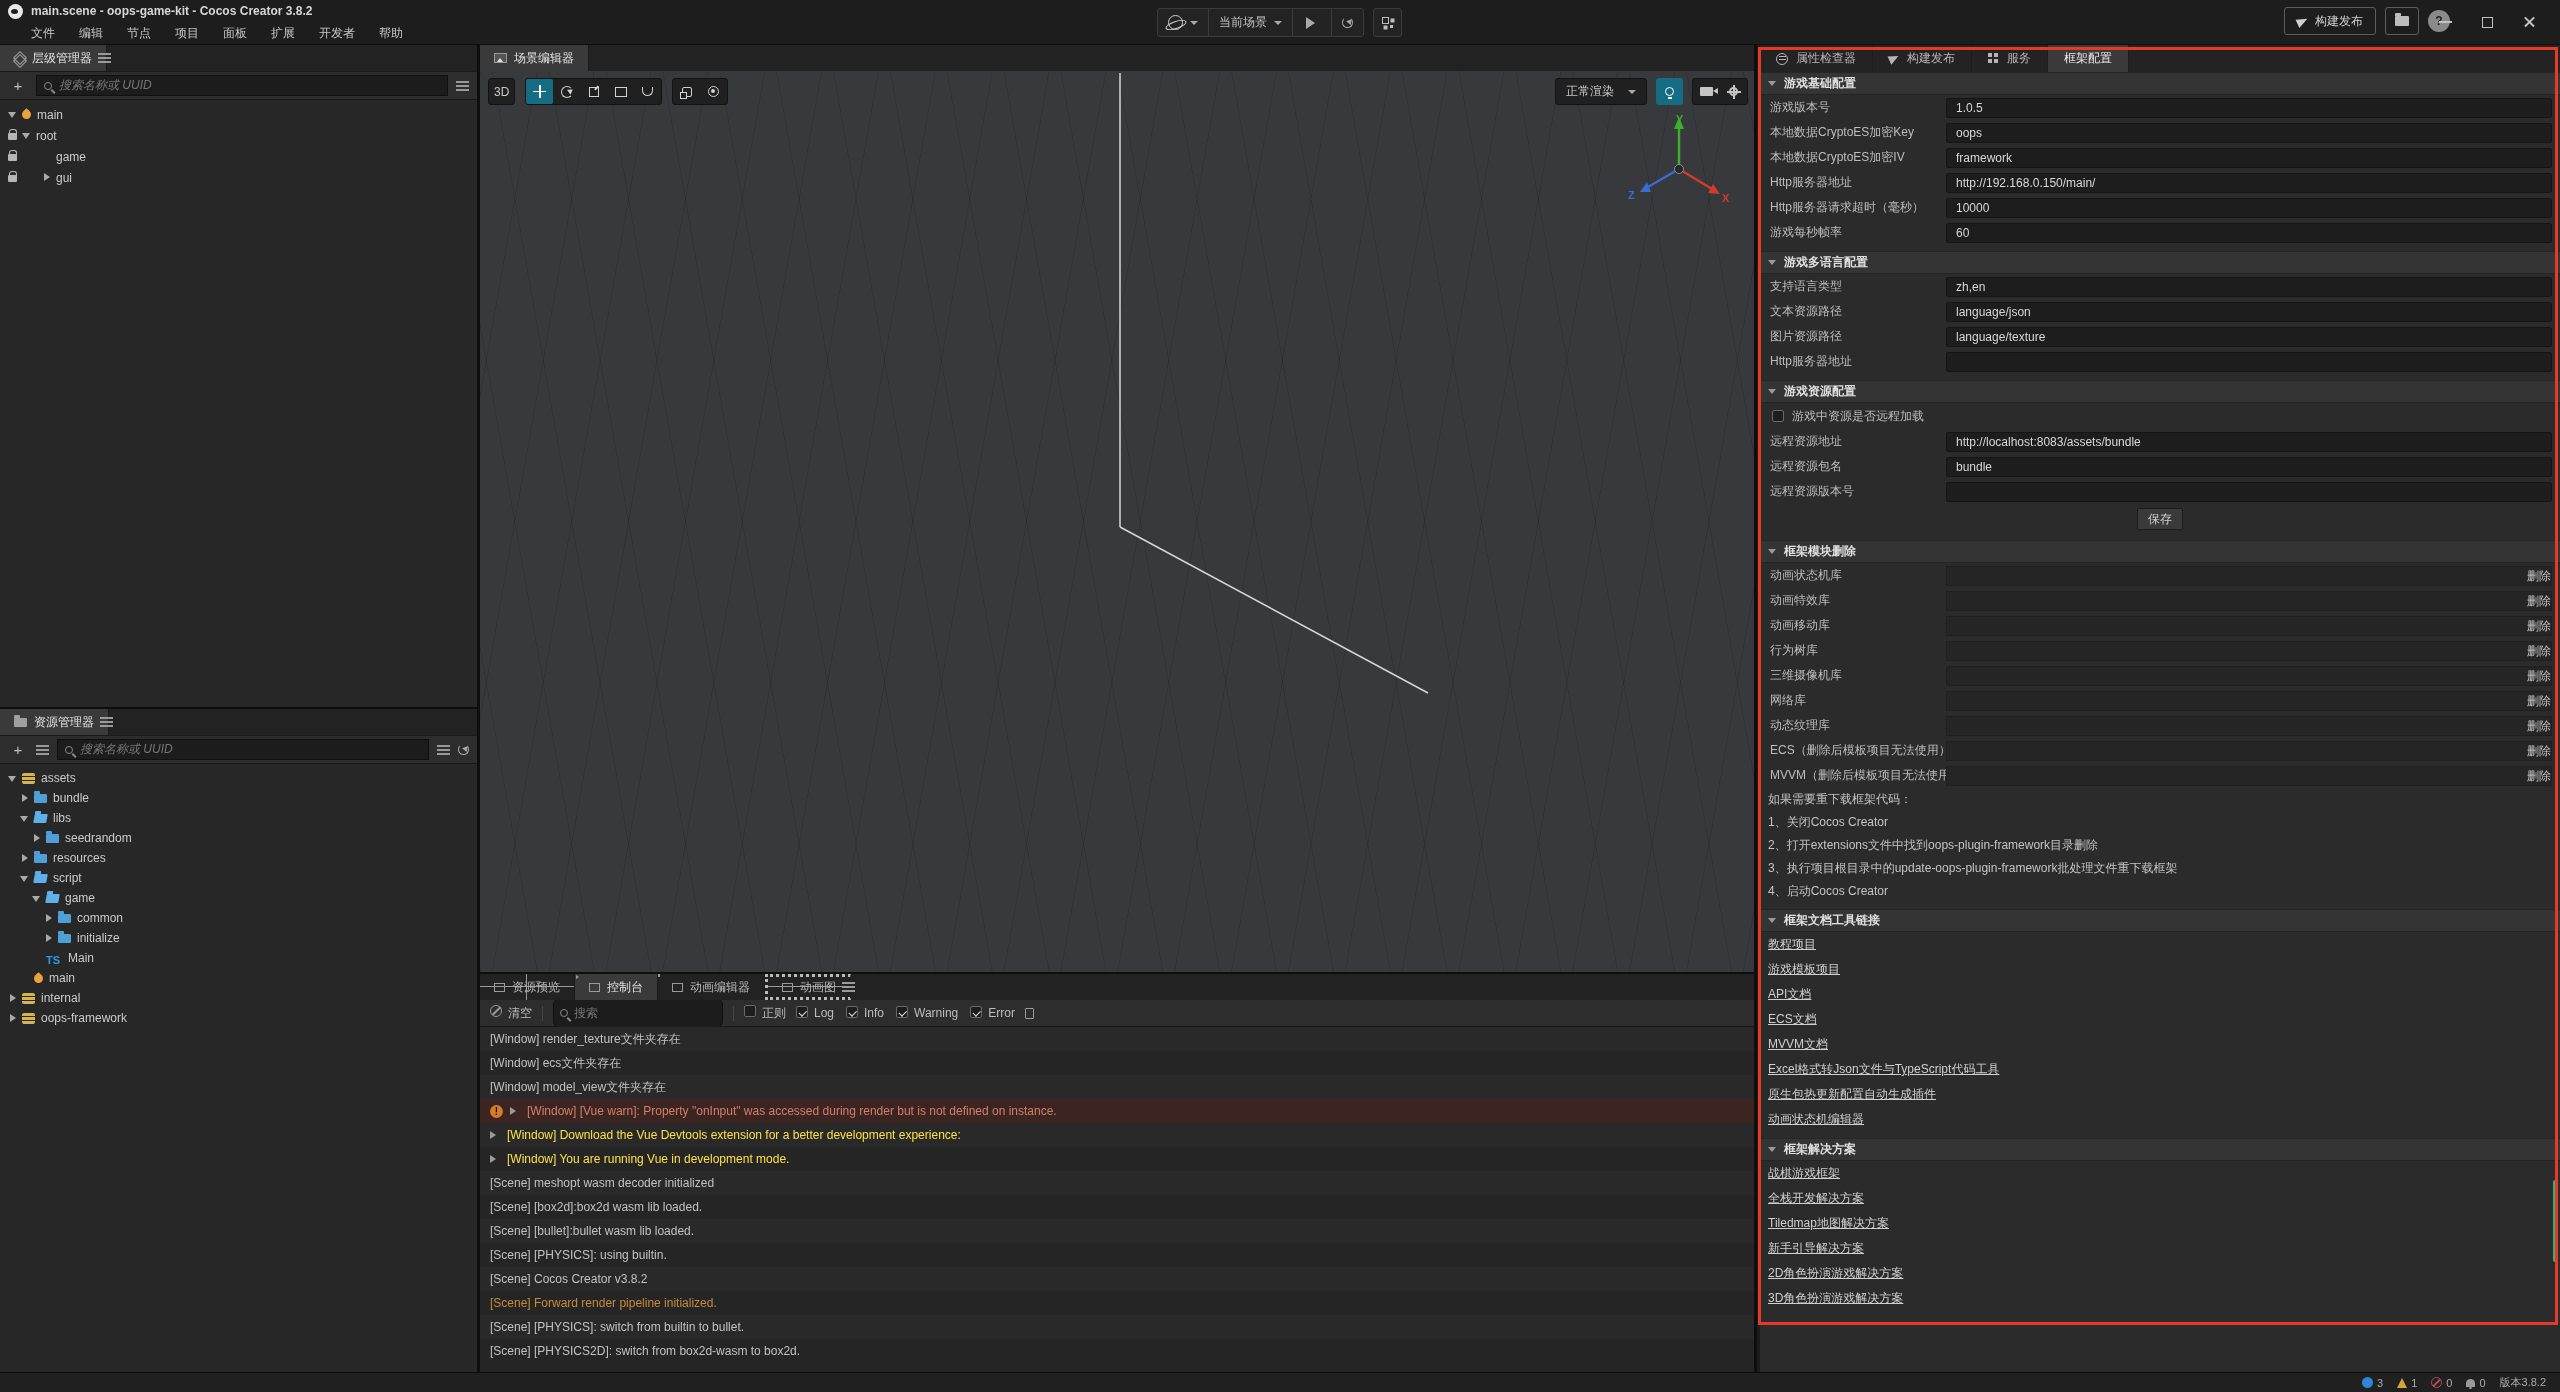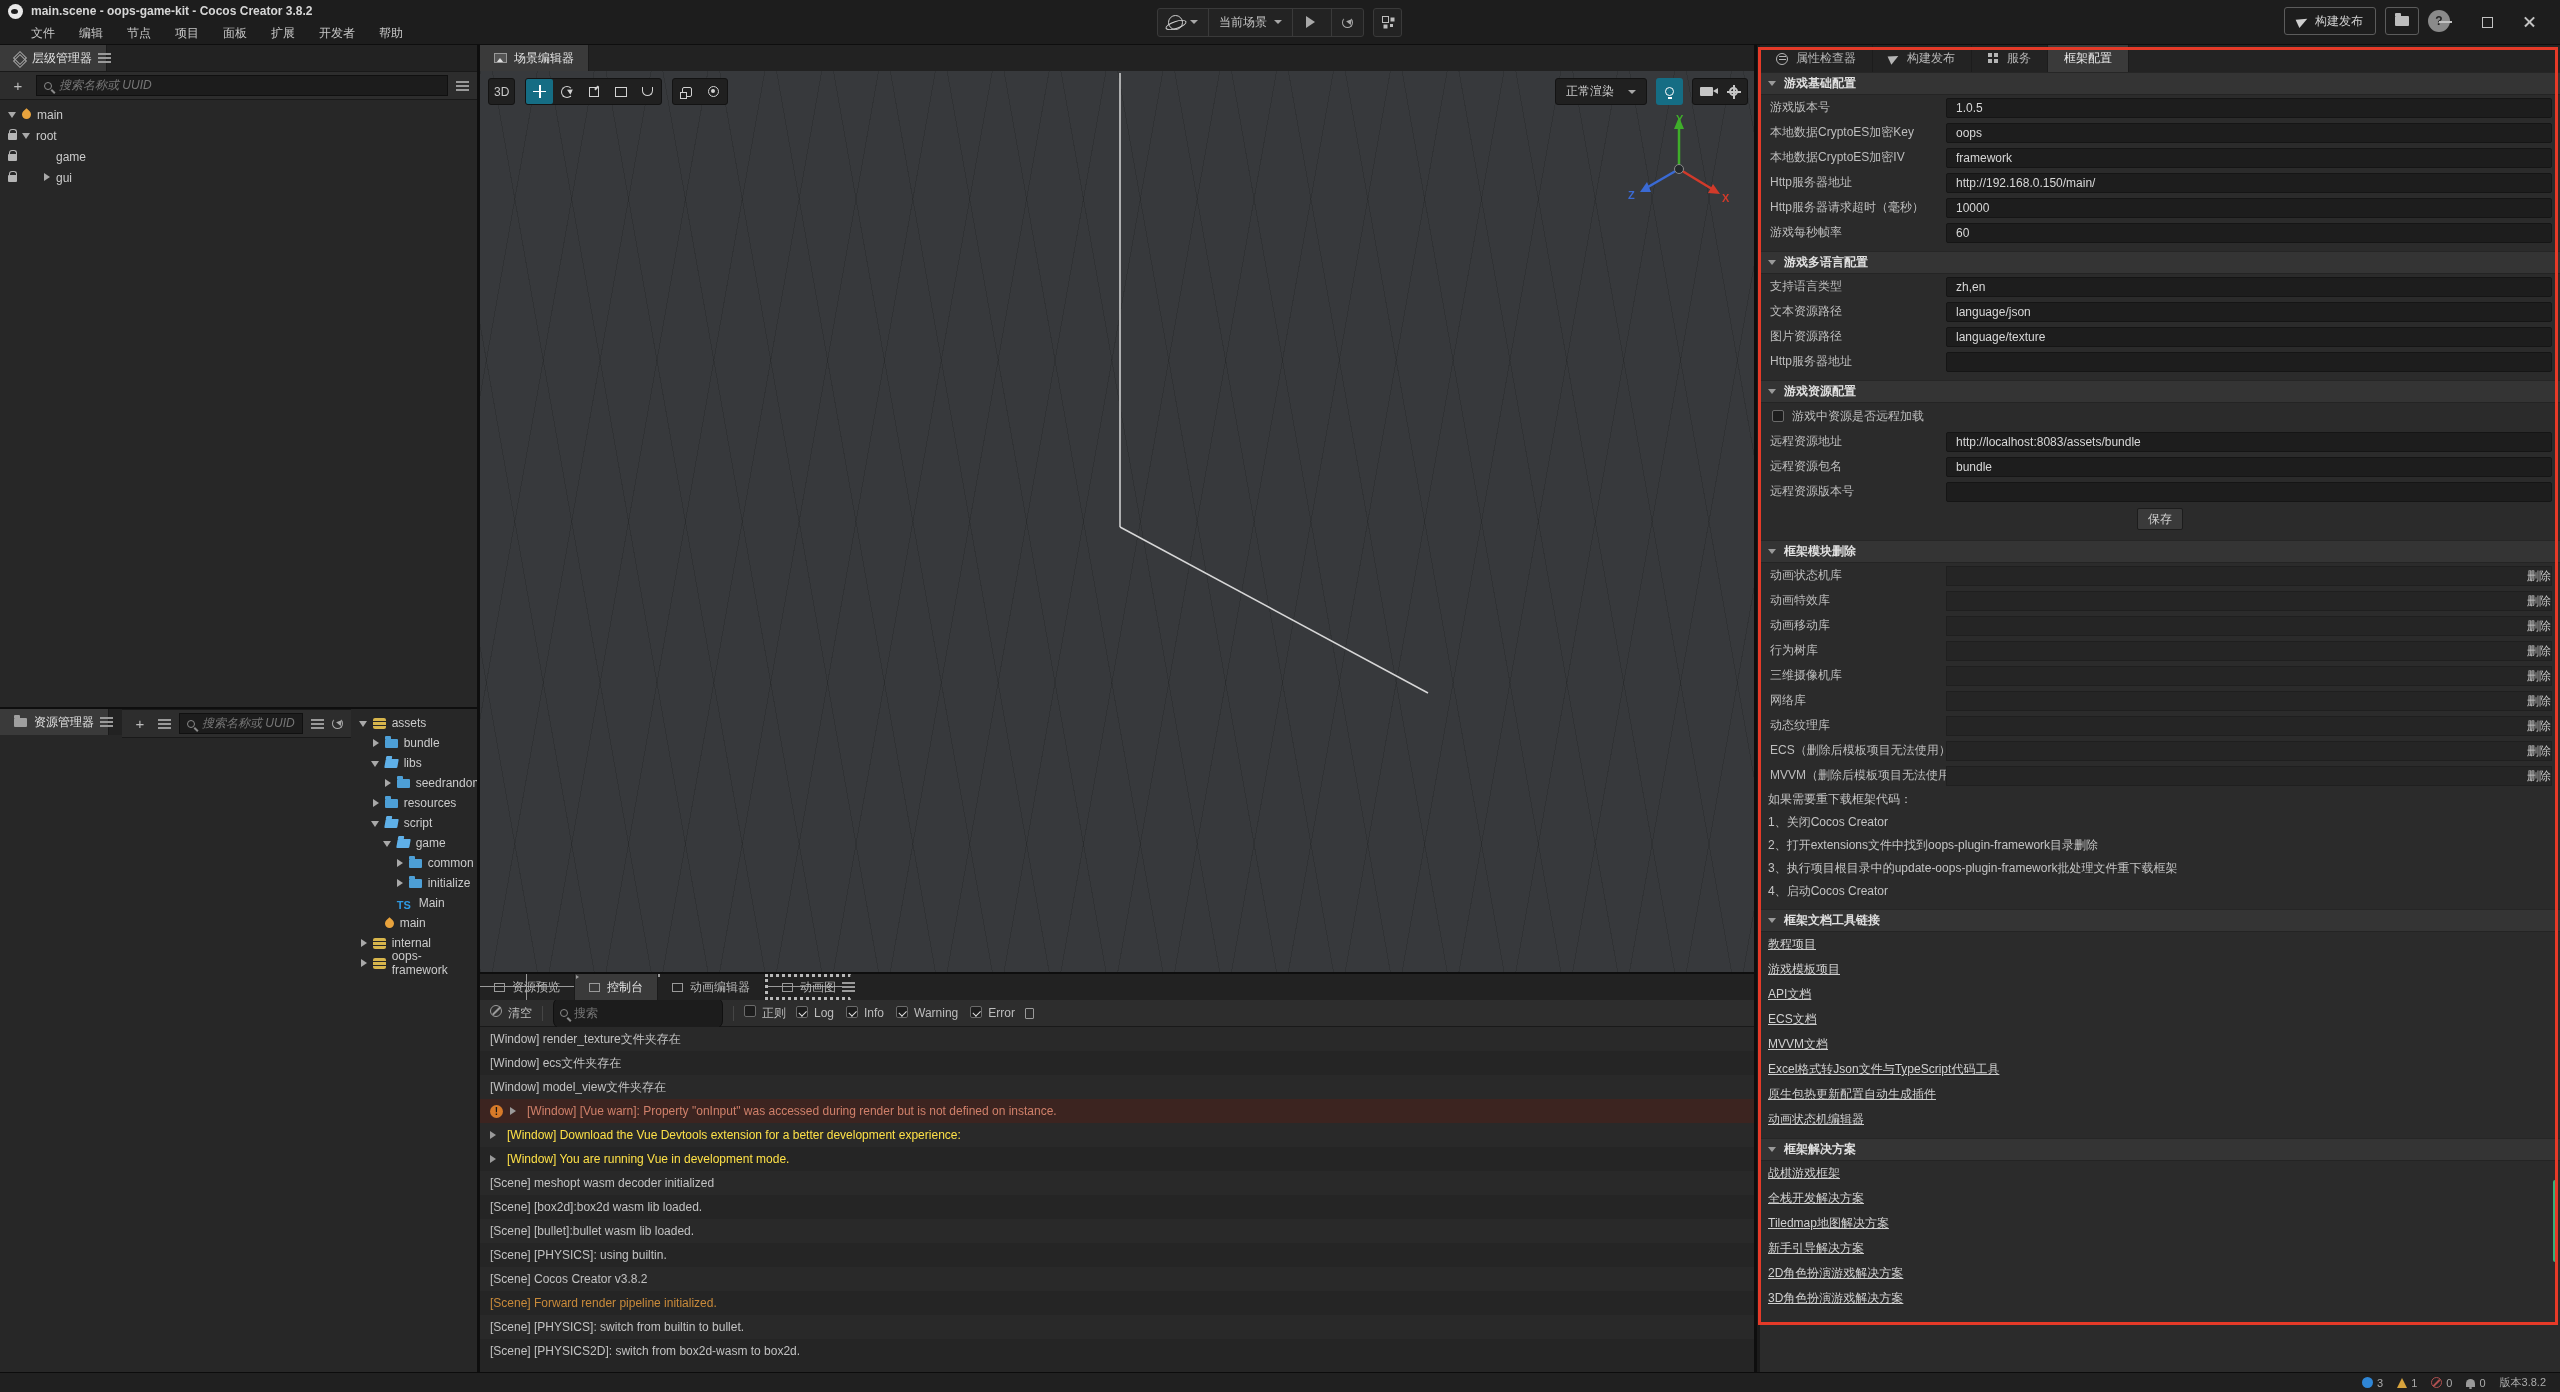--- a/index.html
+++ b/index.html
@@ -7,21 +7,21 @@
   body{position:relative;background:#1b1b1b;font-family:"Liberation Sans",sans-serif;font-size:12px;color:#cccccc}
 
   
   #topbar{position:absolute;left:0;top:0;width:2560px;height:45px;background:#1d1d1d;border-bottom:1px solid #0e0e0e;z-index:30}
   .title-row{height:22px;display:flex;align-items:center;padding-left:8px;gap:8px}
   .title-text{color:#d6d6d6;font-weight:bold}
   .menu-row{height:22px;display:flex;align-items:center;padding-left:19px}
   .menu-item{padding:0 12px;line-height:22px;color:#c6c6c6;cursor:default}
   .logo{width:15px;height:15px;border-radius:50%;background:#e9e9e9;position:relative}
   .logo::after{content:"";position:absolute;left:3px;top:5px;width:7px;height:5px;border-radius:50%;background:#1d1d1d}
-  .center-tools{position:absolute;left:1157px;top:7px;height:30px;display:flex;align-items:center;gap:9px}
+  .center-tools{position:absolute;left:1157px;top:7px;height:30px;display:flex;align-items:flex-end;gap:9px}
   .tool-group{display:flex;align-items:stretch;height:29px;background:#232323;border:1px solid #3a3a3a;border-radius:3px}
   .seg{display:flex;align-items:center;gap:7px;padding:0 10px;border-right:1px solid #3a3a3a;color:#c4c4c4}
   .seg:last-child{border-right:none}
   .caret{width:0;height:0;border:4px solid transparent;border-top-color:#a8a8a8;margin-top:4px}
   .planet{width:15px;height:15px;border:1.5px solid #cfcfcf;border-radius:50%;position:relative}
   .planet::after{content:"";position:absolute;left:-4px;top:5px;width:20px;height:6px;border:1px solid #cfcfcf;border-radius:50%;transform:rotate(-18deg)}
   .play-tri{width:0;height:0;border:6px solid transparent;border-left:9px solid #a9a9a9;margin-left:3px}
   .refresh-ic{width:11px;height:11px;border:1.7px solid #a9a9a9;border-radius:50%;border-top-color:transparent;position:relative}
   .refresh-ic::after{content:"";position:absolute;right:-2px;top:-2px;width:0;height:0;border:3px solid transparent;border-bottom:5px solid #a9a9a9;transform:rotate(40deg)}
   .qr-btn{width:29px;height:29px;background:#232323;border:1px solid #3a3a3a;border-radius:3px;display:flex;align-items:center;justify-content:center}
@@ -81,21 +81,21 @@
   .icon-folder .tico{width:13px;height:9px;background:#4d9fd6;border-radius:1px;position:relative}
   .icon-folder .tico::before{content:"";position:absolute;left:0;top:-3px;width:6px;height:3px;background:#4d9fd6;border-radius:1px 1px 0 0}
   .icon-folder-open .tico{width:13px;height:9px;background:#5fb0e8;border-radius:1px;position:relative;transform:skewX(-10deg)}
   .icon-folder-open .tico::before{content:"";position:absolute;left:0;top:-3px;width:6px;height:3px;background:#5fb0e8;border-radius:1px 1px 0 0}
   .icon-db .tico{width:13px;height:11px;border-radius:2px;background:repeating-linear-gradient(#d7b54c 0 3px,#272727 3px 4px)}
   .icon-ts .tico{width:16px;height:11px}
   .icon-ts .tico::before{content:"TS";color:#2f9ae3;font-weight:bold;font-size:11px}
 
   
   #hierarchy{position:absolute;left:0;top:45px;width:480px;height:662px;border-right:3px solid #0e0e0e;display:flex;flex-direction:column;background:#272727}
-  #assets{position:absolute;left:0;top:707px;width:480px;height:665px;border-right:3px solid #0e0e0e;border-top:2px solid #0e0e0e;display:flex;flex-direction:row;background:#272727}
+  #assets{position:absolute;left:0;top:707px;width:480px;height:665px;border-right:3px solid #0e0e0e;border-top:2px solid #0e0e0e;display:flex;flex-direction:column;background:#272727}
 
   
   #scene{position:absolute;left:480px;top:45px;width:1277px;height:927px;display:flex;flex-direction:column;border-right:3px solid #0e0e0e}
   .scn-ic{width:13px;height:10px;border:1px solid #9a9a9a;position:relative;overflow:hidden;background:#555}
   .scn-ic::after{content:"";position:absolute;left:1px;bottom:-1px;border:4px solid transparent;border-bottom:5px solid #ddd}
   .viewport{position:relative;flex:1;background:#37393c;overflow:hidden;background-image:
     repeating-linear-gradient(100deg, rgba(0,0,0,0.13) 0 1px, transparent 1px 56px),
     repeating-linear-gradient(80deg, rgba(0,0,0,0.13) 0 1px, transparent 1px 56px)}
   .scene-lines{position:absolute;left:0;top:0}
   .scene-tools{position:absolute;left:8px;top:7px;display:flex;gap:10px;align-items:center}

